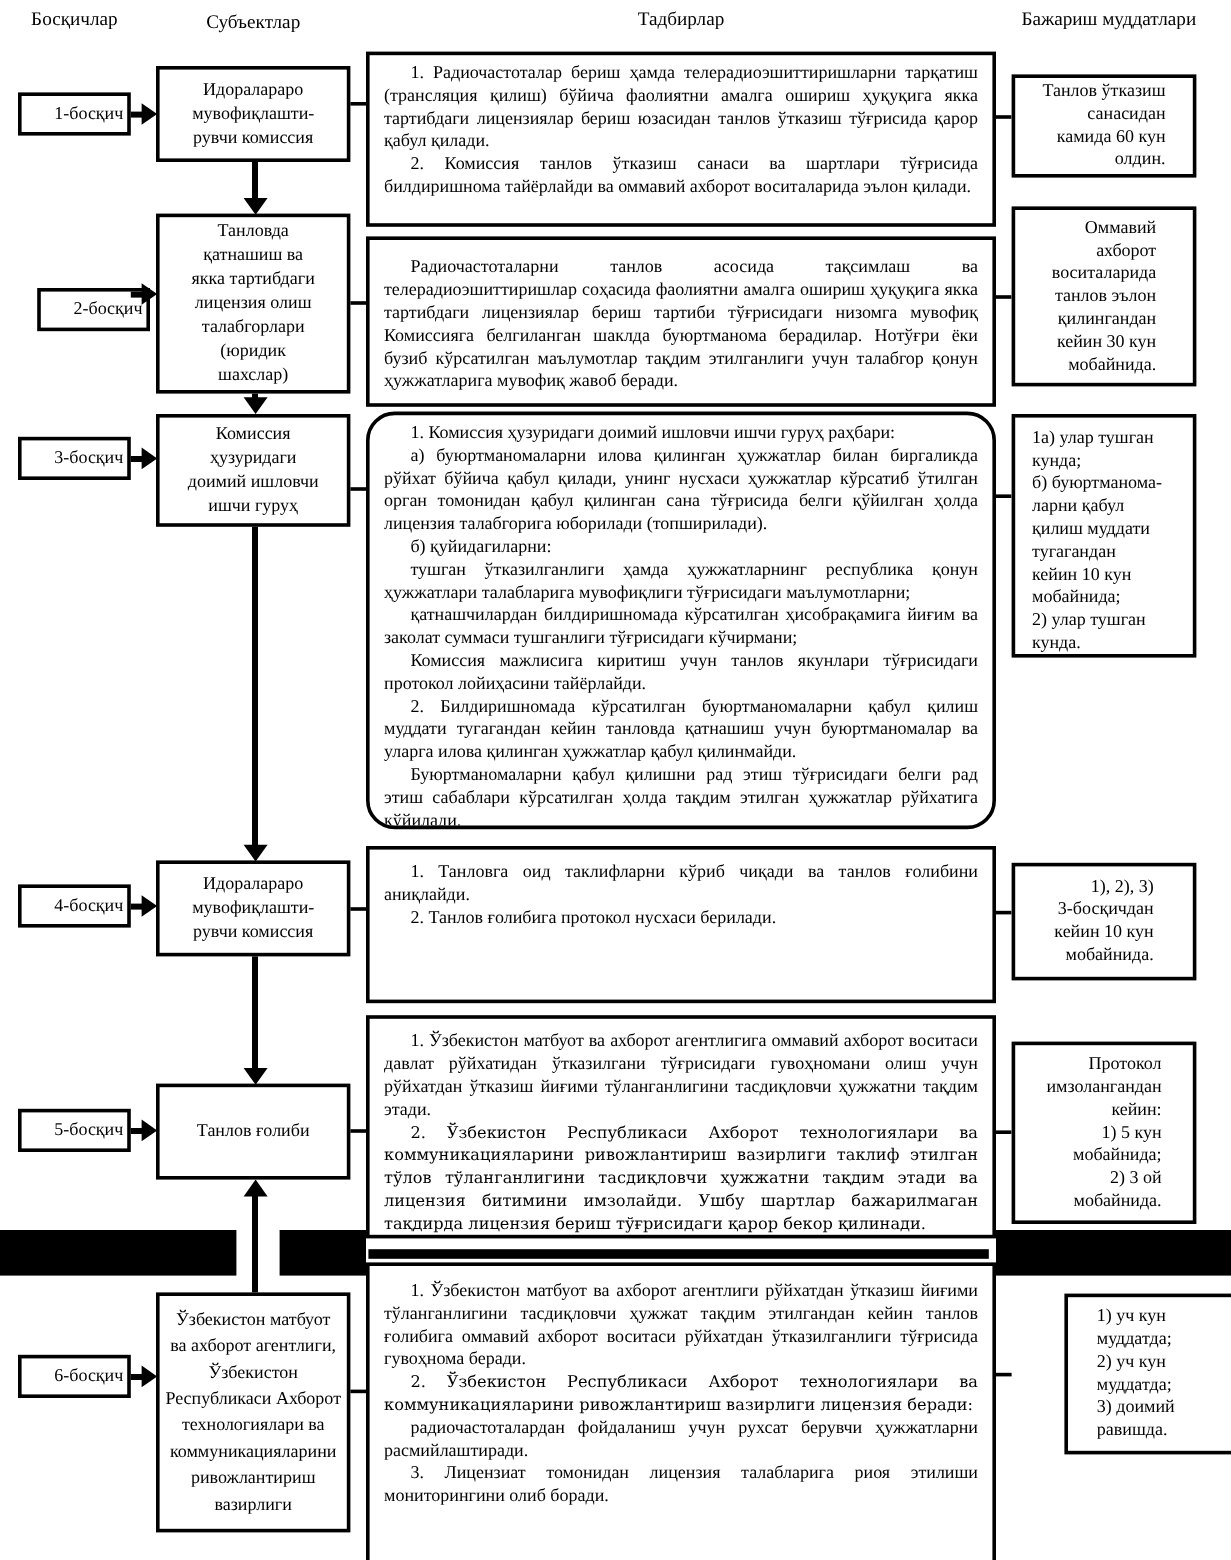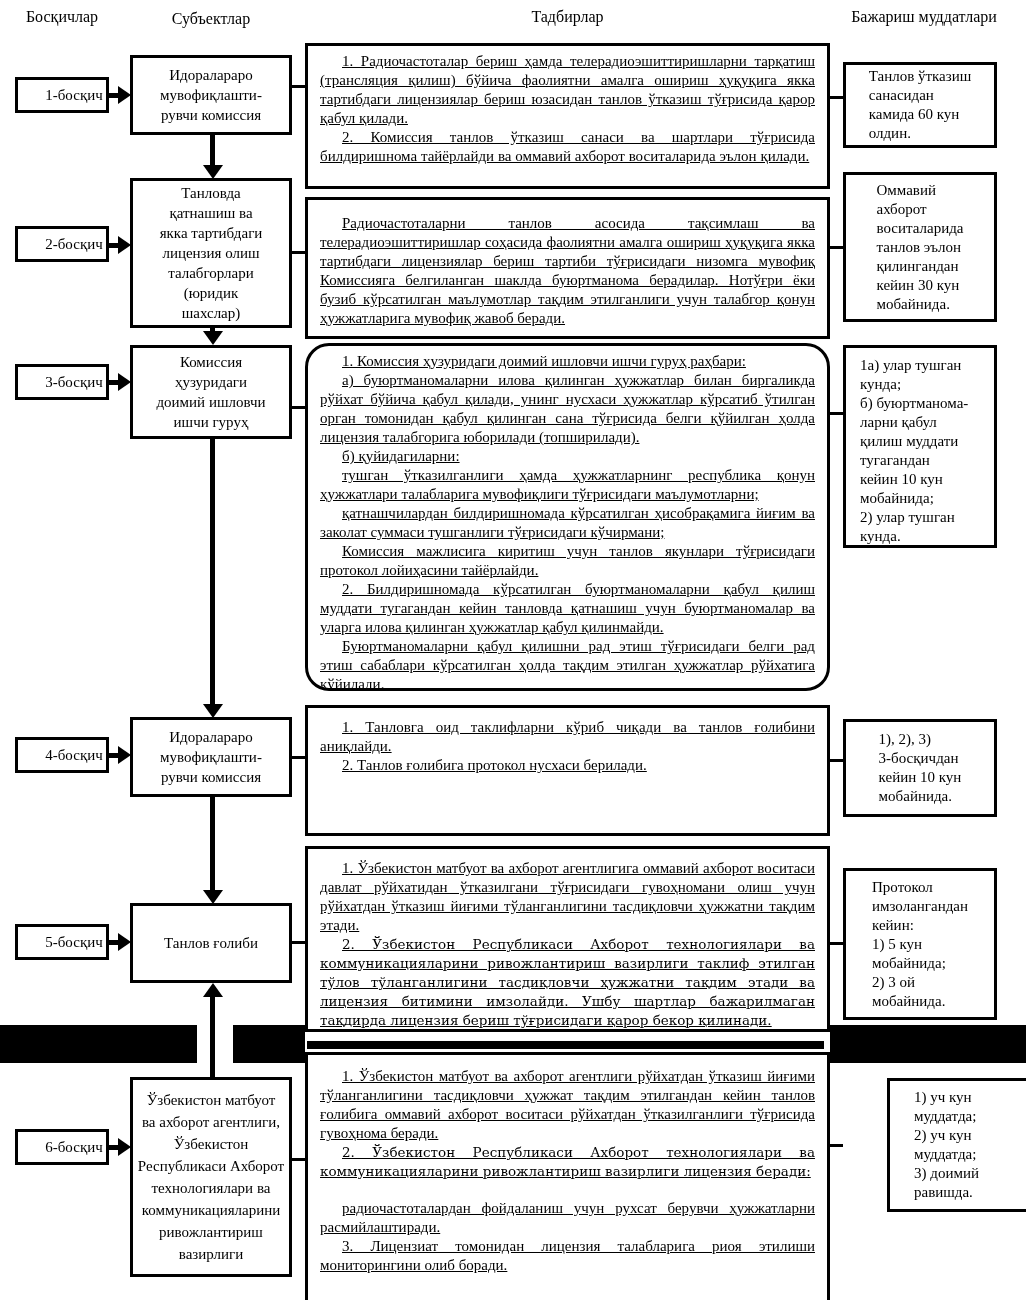--- a/index.html
+++ b/index.html
@@ -7,39 +7,39 @@
     position:relative;width:1026px;height:1300px;background:#fff;
     font-family:"Liberation Serif","DejaVu Serif",serif;color:#000;
     overflow:hidden;
   }
   .hdr{position:absolute;text-align:center;font-size:16px;}
   .box{position:absolute;box-sizing:border-box;border:3px solid #000;background:#fff;overflow:hidden;}
   .stage{left:15px;width:94px;height:36px;display:flex;align-items:center;justify-content:center;font-size:15px;padding-left:24px;}
   .subject{left:130px;width:162px;display:flex;align-items:center;justify-content:center;
            text-align:center;font-size:15px;line-height:20px;white-space:pre-line;padding:2px;}
   .activity{left:305px;width:525px;padding:6px 12px;font-size:15px;line-height:19px;}
-  .activity p{margin:0;text-indent:22px;text-align:justify;text-decoration:underline;}
+  .activity p{margin:0;text-indent:22px;text-align:justify;}
   .activity p.alt{font-family:"DejaVu Serif",serif;font-size:13.5px;}
-  .activity p.gap-above{margin-top:18px;}
+  .activity p.gap-above{}
   .deadline{left:843px;width:154px;font-size:15px;line-height:19px;white-space:pre-line;
-            display:flex;align-items:center;justify-content:center;text-align:left;padding:4px;}
+            display:flex;align-items:center;justify-content:center;text-align:right;padding:4px;}
   .deadline.left{justify-content:flex-start;align-items:flex-start;text-align:left;padding:8px 6px 4px 14px;}
   .deadline.leftmid{align-items:center;justify-content:flex-start;text-align:left;padding-left:24px;margin-left:44px;}
   .hline{position:absolute;height:5px;background:#000;}
   .thinline{position:absolute;height:3px;background:#000;}
   .vline{position:absolute;width:5px;background:#000;left:210px;}
   .head-right{position:absolute;width:0;height:0;border-top:9px solid transparent;
               border-bottom:9px solid transparent;border-left:13px solid #000;left:118px;}
   .head-down{position:absolute;width:0;height:0;border-left:10px solid transparent;
              border-right:10px solid transparent;border-top:14px solid #000;left:203px;}
   .head-up{position:absolute;width:0;height:0;border-left:10px solid transparent;
            border-right:10px solid transparent;border-bottom:14px solid #000;left:203px;}
   .band{position:absolute;background:#000;}
   
-  .st1{top:77px;} .st2{top:226px;} .st3{top:364px;} .st4{top:737px;} .st5{top:924px;} .st6{top:1129px;}
+  .st1{top:77px;} .st2{top:240px;margin-left:16px;} .st3{top:364px;} .st4{top:737px;} .st5{top:924px;} .st6{top:1129px;}
   .sub1{top:55px;height:80px;} .sub2{top:178px;height:150px;} .sub3{top:345px;height:94px;}
   .sub4{top:717px;height:80px;} .sub5{top:903px;height:80px;} .sub6{top:1077px;height:200px;line-height:22px;}
   .act1{top:43px;height:146px;} .act2{top:197px;height:142px;padding-top:14px;} .act3{top:343px;height:348px;border-radius:24px;}
   .act4{top:705px;height:131px;padding-top:10px;} .act5{top:846px;height:186px;padding-top:10px;} .act6{top:1052px;height:284px;padding-top:12px;}
   .dl1{top:62px;height:86px;} .dl2{top:172px;height:150px;} .dl3{top:345px;height:203px;}
   .dl4{top:719px;height:98px;} .dl5{top:868px;height:152px;} .dl6{top:1078px;height:134px;}
 </style>
 </head>
 <body>
 

